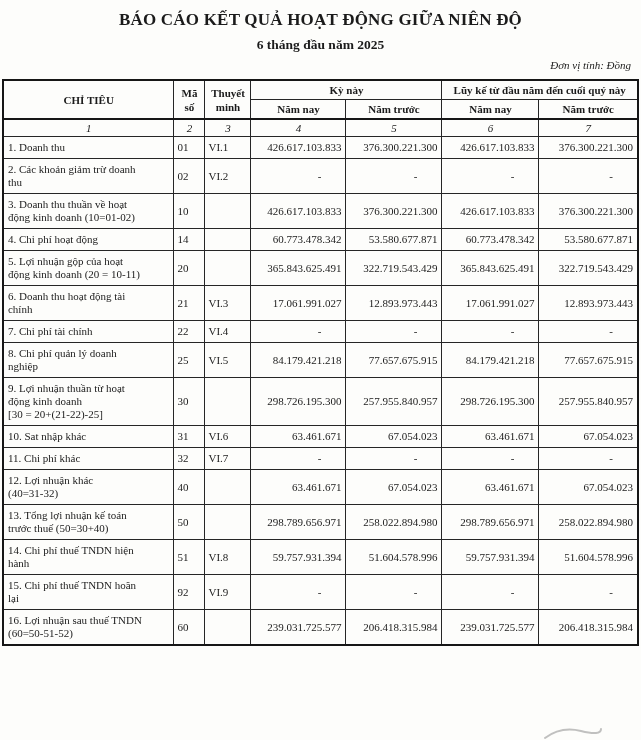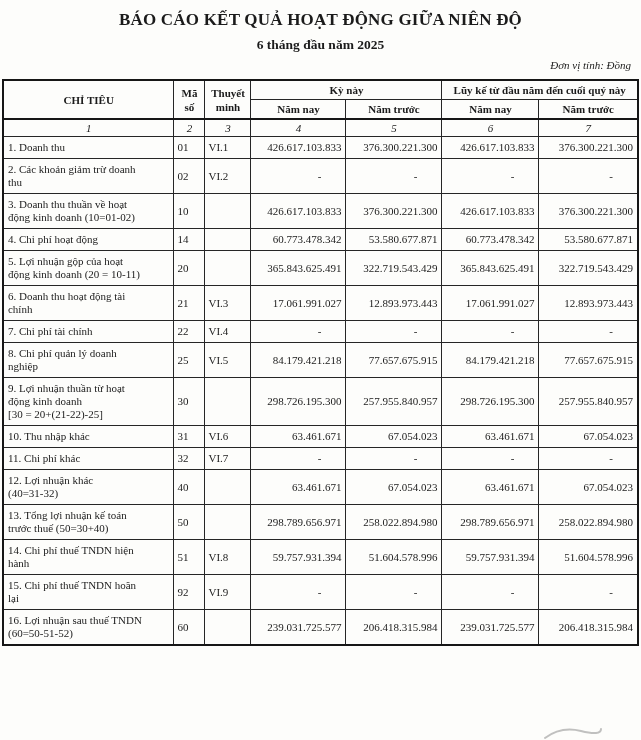--- a/index.html
+++ b/index.html
@@ -162,21 +162,21 @@
 động kinh doanh
 [30 = 20+(21-22)-25]</td>
     <td class="code">30</td>
     <td class="note"></td>
     <td class="num">298.726.195.300</td>
     <td class="num">257.955.840.957</td>
     <td class="num">298.726.195.300</td>
     <td class="num">257.955.840.957</td>
   </tr>
         <tr>
-    <td class="label">10. Thu nhập khác</td>
+    <td class="label">10. Sat nhập khác</td>
     <td class="code">31</td>
     <td class="note">VI.6</td>
     <td class="num">63.461.671</td>
     <td class="num">67.054.023</td>
     <td class="num">63.461.671</td>
     <td class="num">67.054.023</td>
   </tr>
         <tr>
     <td class="label">11. Chi phí khác</td>
     <td class="code">32</td>

